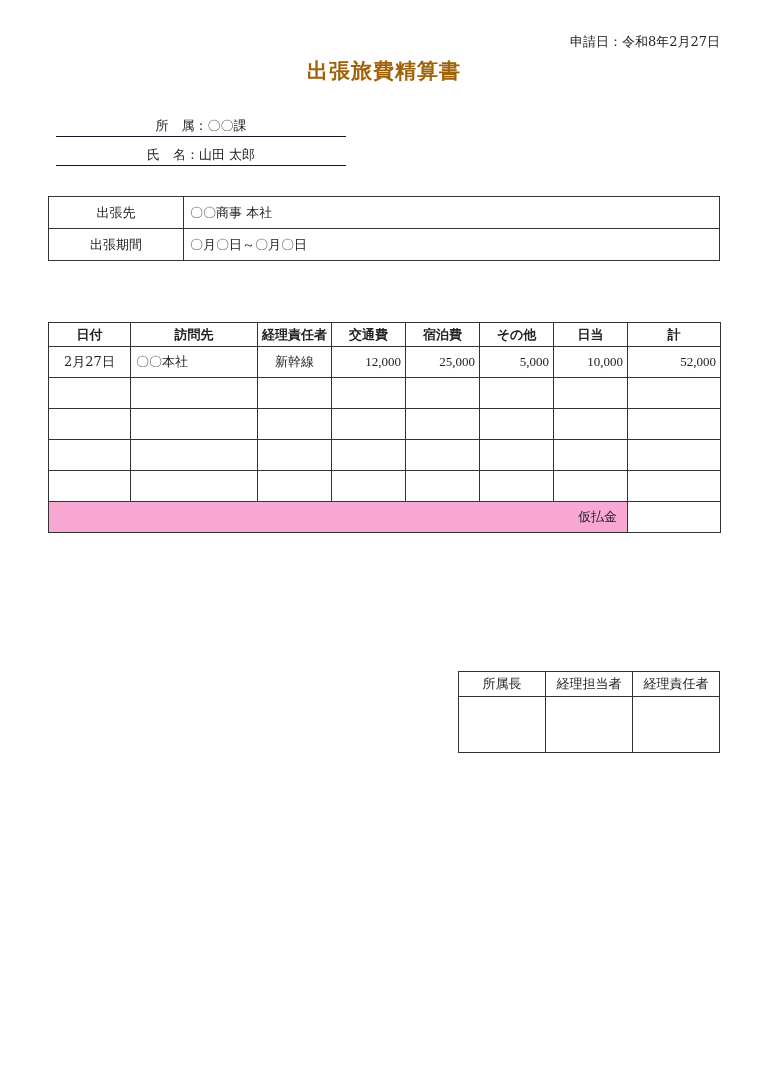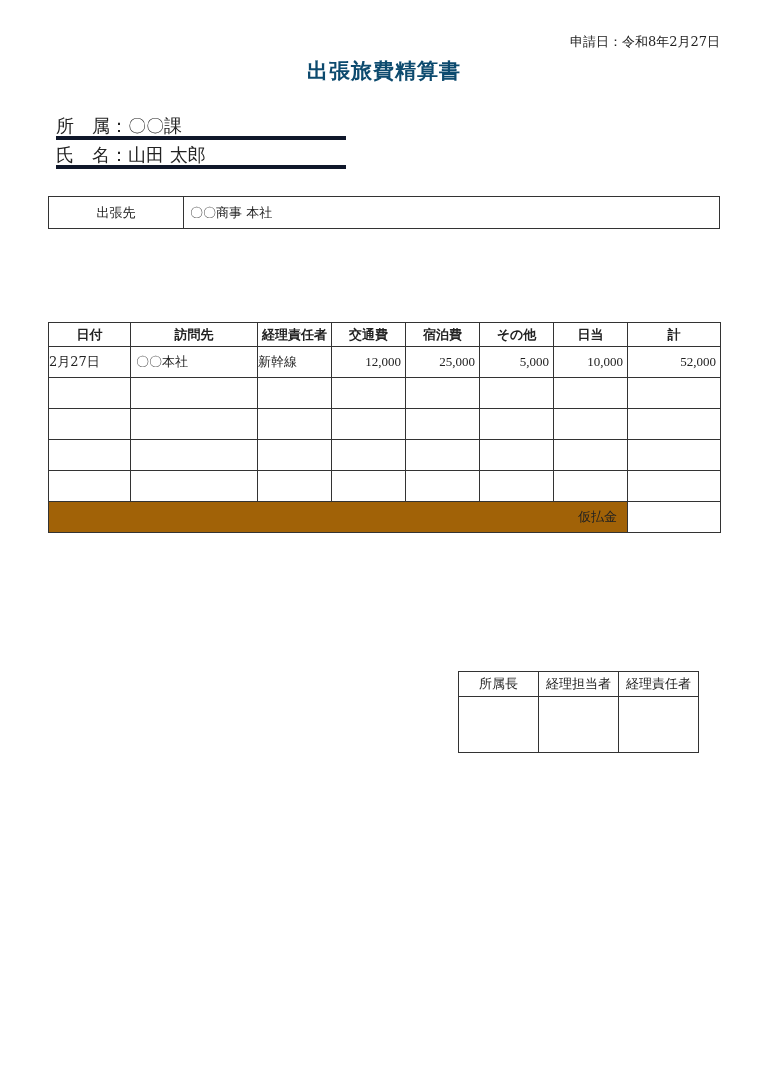--- a/index.html
+++ b/index.html
@@ -3,38 +3,38 @@
 <meta charset="utf-8">
 <style>
   html, body { margin: 0; padding: 0; }
   body {
     width: 768px; height: 1087px; background: #ffffff; position: relative;
     font-family: "DejaVu Serif", "Liberation Serif", serif; color: #222222;
     overflow: hidden;
   }
   .abs { position: absolute; }
   .apply-date { top: 33px; right: 48px; font-size: 13px; }
-  .title { top: 57px; left: 0; width: 768px; text-align: center; font-size: 21px; font-weight: bold; letter-spacing: 1px; color: #0c4a6e; }
-  .field { left: 56px; width: 290px; border-bottom: 4px solid #0f172a; font-size: 18px; height: 20px; line-height: 20px; }
+  .title { top: 57px; left: 0; width: 768px; text-align: center; font-size: 21px; font-weight: bold; letter-spacing: 1px; color: #a16207; }
+  .field { left: 56px; width: 290px; border-bottom: 1px solid #0f172a; font-size: 13px; height: 20px; line-height: 20px; text-align: center; }
   table { border-collapse: collapse; }
   td, th { border: 1px solid #333; font-size: 13px; font-weight: normal; padding: 0; }
   .info { top: 196px; left: 48px; width: 672px; }
   .info td { height: 31px; }
   .info td.k { width: 134px; text-align: center; font-family: Liberation Serif, serif; }
   .info td.v { padding-left: 6px; }
   .detail { top: 322px; left: 48px; width: 672px; table-layout: fixed; }
   .detail td { height: 30px; }
   .detail .cap { text-align: center; height: 30px; }
   .detail .hdr td { font-weight: bold; text-align: center; height: 23px; }
   .detail .num { text-align: right; padding-right: 4px; font-family: Liberation Serif, serif; }
-  .detail .ctr { }
+  .detail .ctr { text-align: center; }
   .detail .lft { padding-left: 5px; }
-  .detail .shade td.shd { background: #a16207; }
+  .detail .shade td.shd { background: #f9a8d4; }
   .detail .sumlbl { text-align: right; padding-right: 10px; }
-  .approve { top: 671px; left: 458px; width: 241px; table-layout: fixed; padding-left: 43px; }
+  .approve { top: 671px; left: 458px; width: 262px; table-layout: fixed; padding-left: 43px; }
   .approve td { text-align: center; }
   .approve .h td { height: 24px; }
   .approve .b td { height: 55px; }
 </style>
 </head>
 <body>
 
 <div class="abs apply-date">申請日：令和8年2月27日</div>
 <div class="abs title">出張旅費精算書</div>
 
@@ -43,20 +43,24 @@
 </div>
 <div class="abs field" style="top:145px;">
   <span>氏　名：</span><span>山田 太郎</span>
 </div>
 
 <table class="abs info">
   <tbody>
       <tr>
     <td class="k">出張先</td>
     <td class="v">〇〇商事 本社</td>
+  </tr>
+  <tr>
+    <td class="k">出張期間</td>
+    <td class="v">〇月〇日～〇月〇日</td>
   </tr>
 </tbody>
   </table>
 
 <table class="abs detail">
   <colgroup>
     <col style="width:82px">
       <col style="width:127px">
       <col style="width:74px">
       <col style="width:74px">

